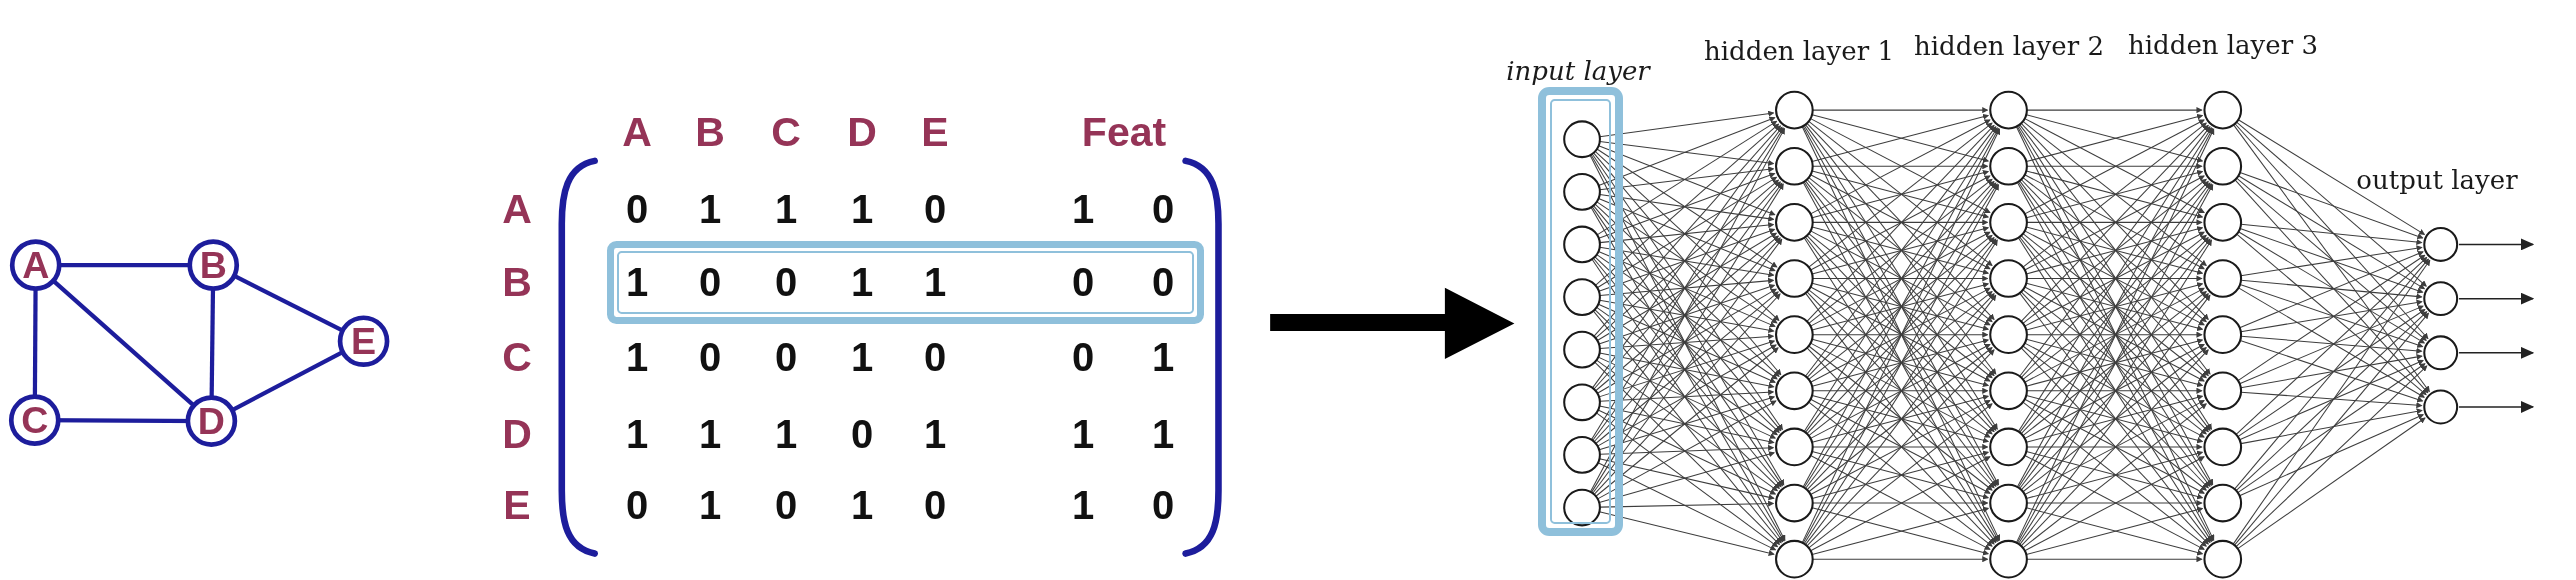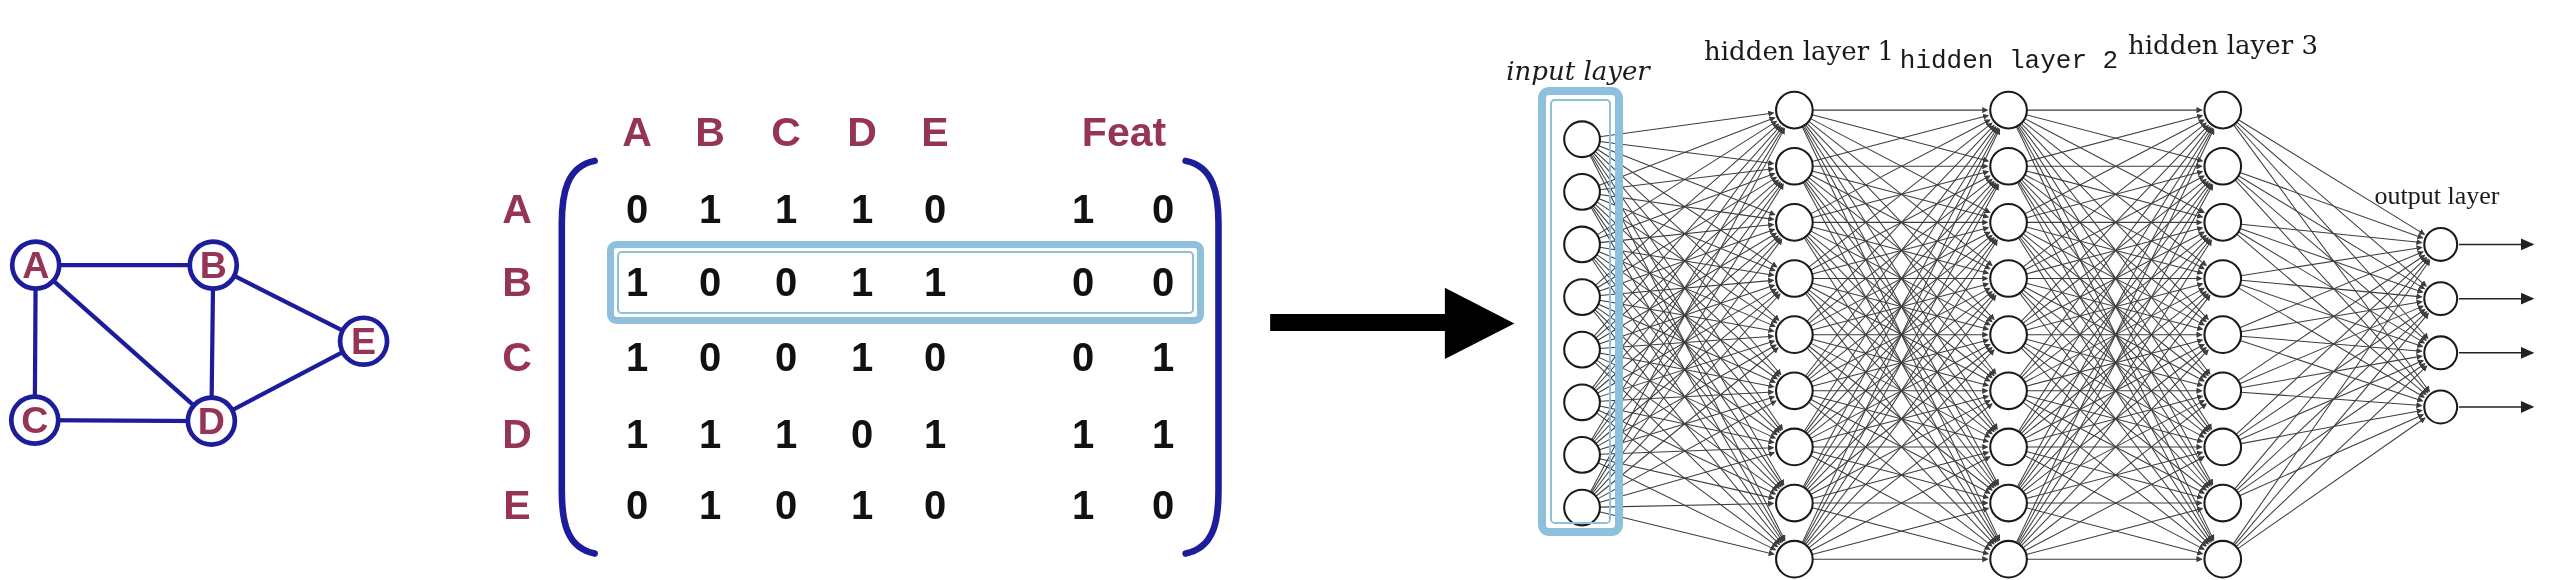--- a/index.html
+++ b/index.html
@@ -459,19 +459,19 @@
         <circle cx="2598" cy="375.3333333333333" r="17.5" fill="#ffffff" stroke="#1a1a1a" stroke-width="2.2"></circle>
         <circle cx="2598" cy="433" r="17.5" fill="#ffffff" stroke="#1a1a1a" stroke-width="2.2"></circle>
       </svg>
 
     <div id="input-highlight" class="dbl-box" style="left:1538px; top:87px; width:85px; height:449px;">
       <div class="inner"></div>
     </div>
 
     <div class="nn-label" style="left:1578px; top:71px;font-style:italic;">input layer</div>
     <div class="nn-label" style="left:1799px; top:51px;">hidden layer 1</div>
-    <div class="nn-label" style="left:2009px; top:61px;font-family:Liberation Mono, monospace;">hidden layer 2</div>
+    <div class="nn-label" style="left:2009px; top:46px;">hidden layer 2</div>
     <div class="nn-label" style="left:2223px; top:45px;text-align:center;">hidden layer 3</div>
-    <div class="nn-label" style="left:2437px; top:196px;font-family:Liberation Serif, serif;">output layer</div>
+    <div class="nn-label" style="left:2437px; top:180px;">output layer</div>
   </div>
 
 </div>
 
 
 </body></html>

